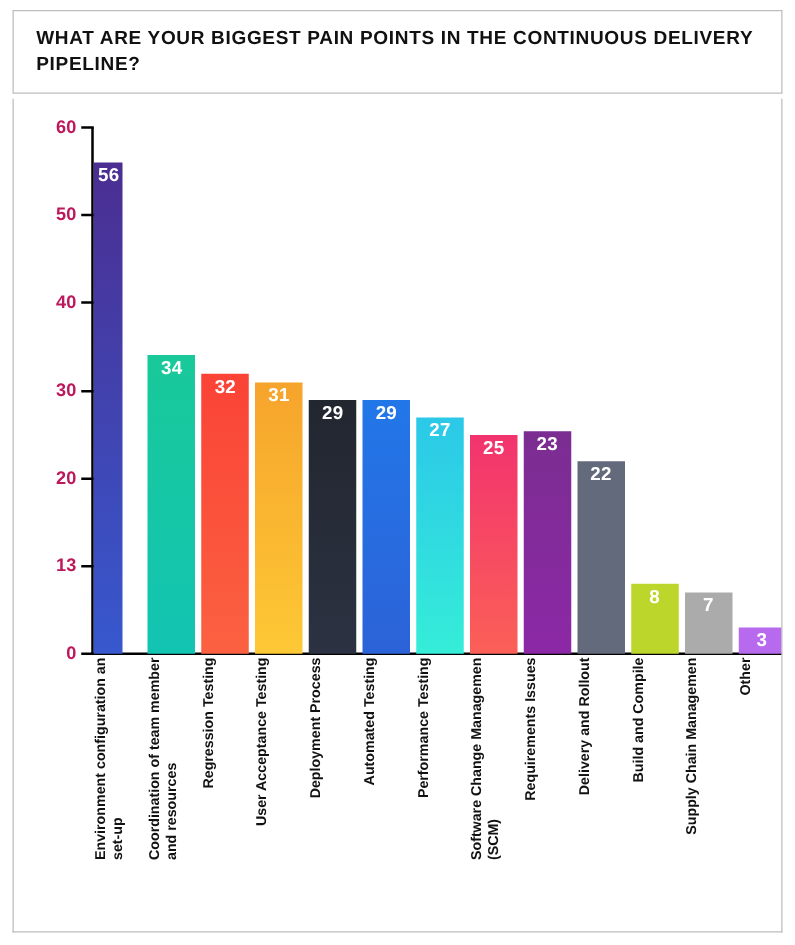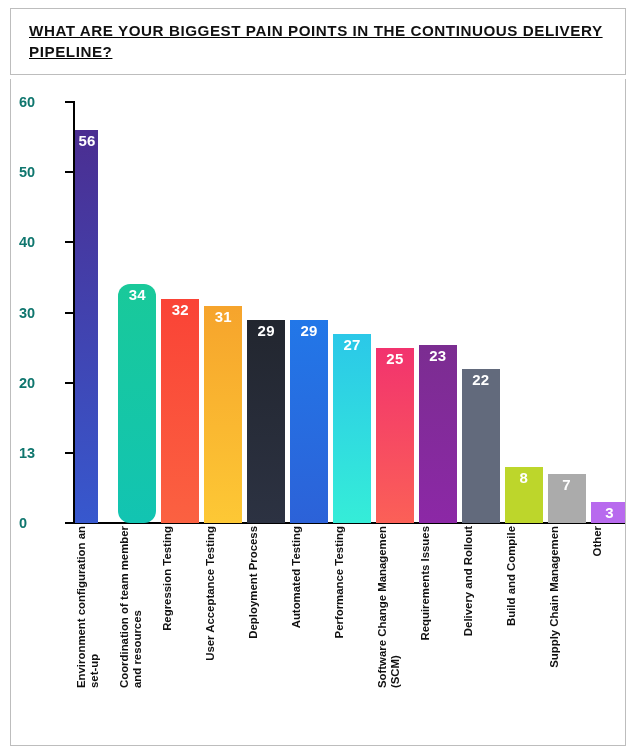--- a/index.html
+++ b/index.html
@@ -14,21 +14,20 @@
     overflow: hidden;
   }
   .figure {
     width: 636px;
     height: 756px;
     box-sizing: border-box;
     padding: 8px 10px 10px 10px;
     background: #ffffff;
     display: flex;
     flex-direction: column;
-    text-decoration: underline;
   }
   .title-panel {
     box-sizing: border-box;
     border: 1px solid #bdbdbd;
     background: #ffffff;
     padding: 12px 14px 12px 18px;
     flex: 0 0 auto;
   }
   .title-text {
     font-family: "Liberation Sans", sans-serif;
@@ -75,25 +74,25 @@
     position: absolute;
     left: 54px;
     width: 10px;
     height: 2px;
     background: #000000;
   }
   .ytick-label {
     position: absolute;
     right: 0;
     width: 42px;
-    text-align: left;
+    text-align: right;
     font-family: "Liberation Sans", sans-serif;
     font-weight: bold;
     font-size: 14.5px;
-    color: #0f766e;
+    color: #be185d;
     transform: translateY(-50%);
   }
   .bars-layer {
     position: absolute;
     left: 62px;
     top: 23px;
     width: 558px;
     height: 421px;
   }
   .bar-slot {
@@ -171,21 +170,21 @@
           <div class="ytick" style="top: 22px;"></div>
           <div class="ytick-label" style="top: 23px; left: 8px;">60</div>
         </div>
       <div class="bars-layer" id="bars">
           <div class="bar-slot" style="left: 2.46808px; width: 23px;">
             <div class="bar" style="height: 392.933px; background: linear-gradient(rgb(75, 46, 145), rgb(55, 88, 206));">
               <div class="bar-value">56</div>
             </div>
           </div>
           <div class="bar-slot" style="left: 45.3912px; width: 37.9869px;">
-            <div class="bar" style="height: 238.567px; background: linear-gradient(rgb(25, 201, 154), rgb(18, 196, 178)); border-radius: 12px;">
+            <div class="bar" style="height: 238.567px; background: linear-gradient(rgb(25, 201, 154), rgb(18, 196, 178));">
               <div class="bar-value">34</div>
             </div>
           </div>
           <div class="bar-slot" style="left: 88.3142px; width: 37.9869px;">
             <div class="bar" style="height: 224.533px; background: linear-gradient(rgb(250, 67, 54), rgb(251, 97, 65));">
               <div class="bar-value">32</div>
             </div>
           </div>
           <div class="bar-slot" style="left: 131.237px; width: 37.9869px;">
             <div class="bar" style="height: 217.517px; background: linear-gradient(rgb(246, 164, 44), rgb(253, 200, 53));">

